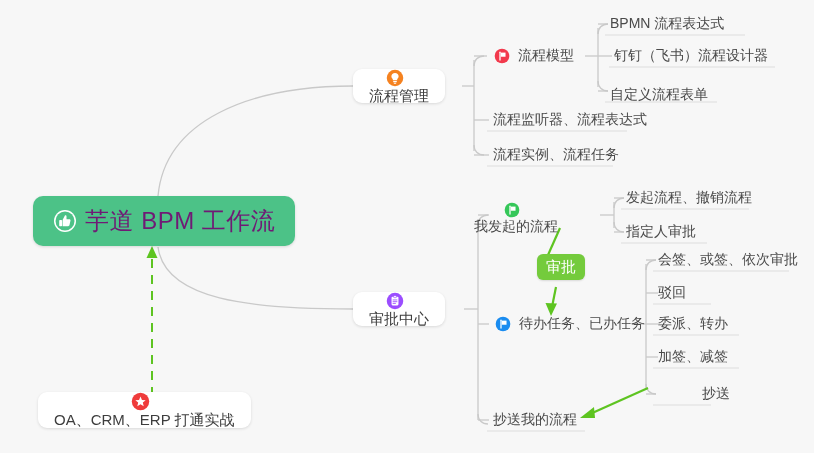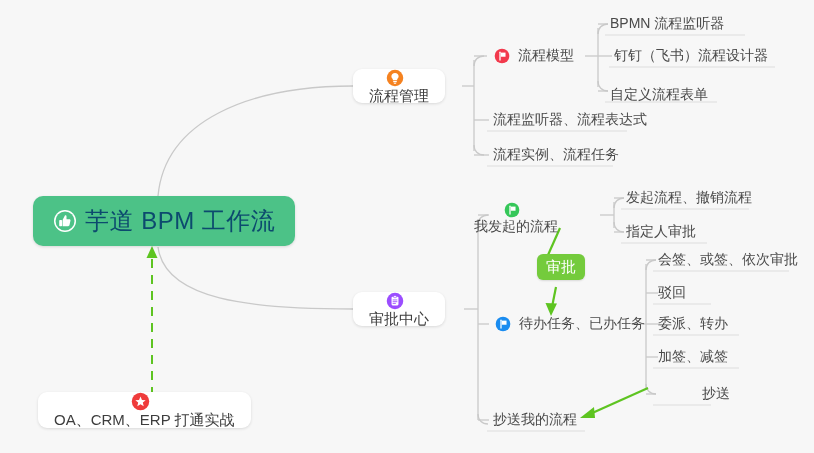--- a/index.html
+++ b/index.html
@@ -15,21 +15,21 @@
 
   
   .node{position:absolute;display:flex;align-items:center;white-space:nowrap;}
 
   .root-node{
     background:#4cc287;border-radius:10px;
     padding:0 20px;height:50px;
     box-shadow:0 1px 3px rgba(0,0,0,.13);
     color:#ffffff;font-size:24px;letter-spacing:.5px;
   }
-  .root-node .label{color:#0c4a6e;}
+  .root-node .label{color:#701a75;}
 
   .branch-node{
     background:#ffffff;border-radius:9px;
     padding:0 16px;height:34px;
     box-shadow:0 1px 3px rgba(0,0,0,.12);
     font-size:15px;color:#3d3d3d;flex-direction:column;
   }
 
   .plain-node{
     padding:0 4px 3px 4px;height:26px;
@@ -176,21 +176,21 @@
       <svg width="16" height="16" viewBox="0 0 24 24">
         <circle cx="12" cy="12" r="11" fill="#f2394c"></circle>
         <path d="M9.0 6.2 L9.0 18.0" stroke="#ffffff" stroke-width="1.9" stroke-linecap="round"></path>
         <path d="M10.1 6.9 L17.3 6.9 L17.3 13.1 L10.1 13.1 Z" fill="#ffffff"></path>
       </svg>
     </span>
     <span class="label">流程模型</span>
   </div>
 
   <div class="node plain-node" style="left:606px;top:11px;">
-    <span class="label">BPMN 流程监听器</span>
+    <span class="label">BPMN 流程表达式</span>
   </div>
 
   <div class="node plain-node" style="left:610px;top:43px;">
     <span class="label">钉钉（飞书）流程设计器</span>
   </div>
 
   <div class="node plain-node" style="left:606px;top:78px;align-items:flex-end;">
     <span class="label">自定义流程表单</span>
   </div>
 

